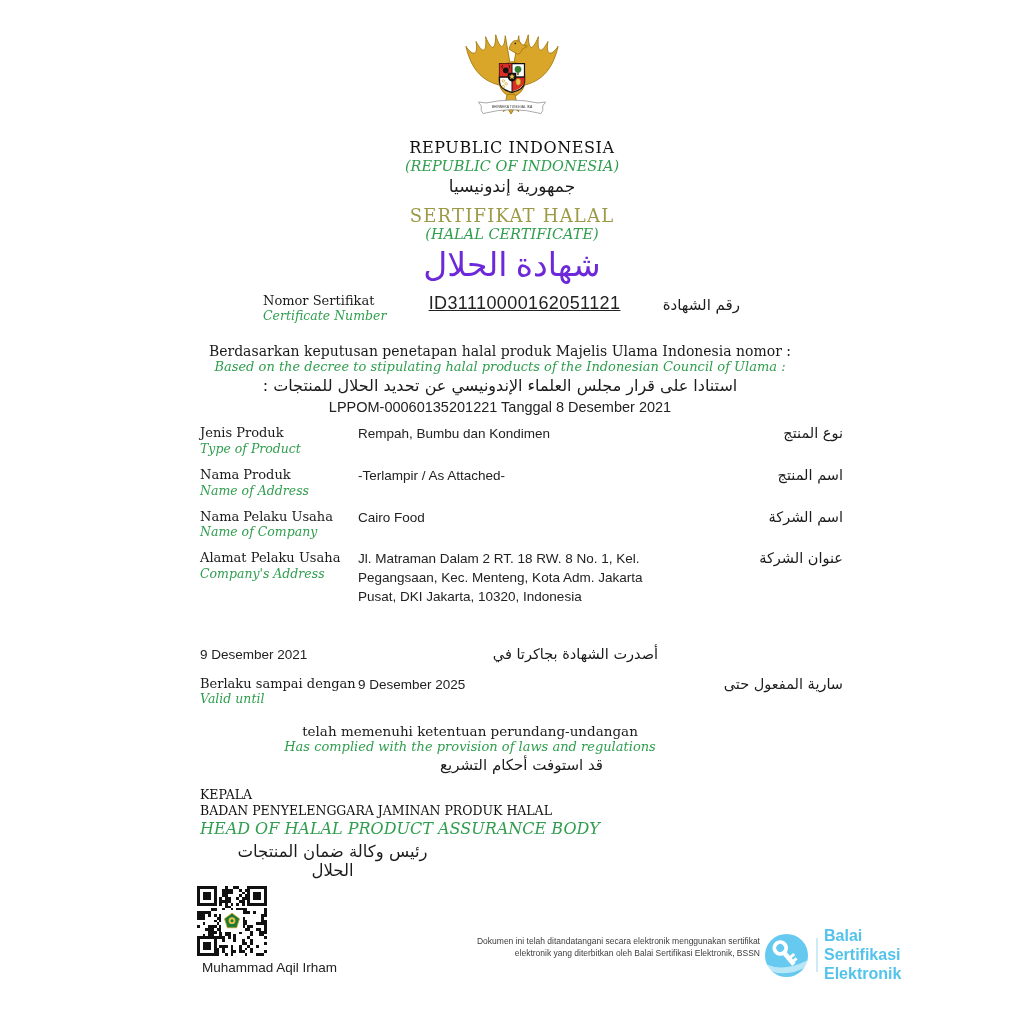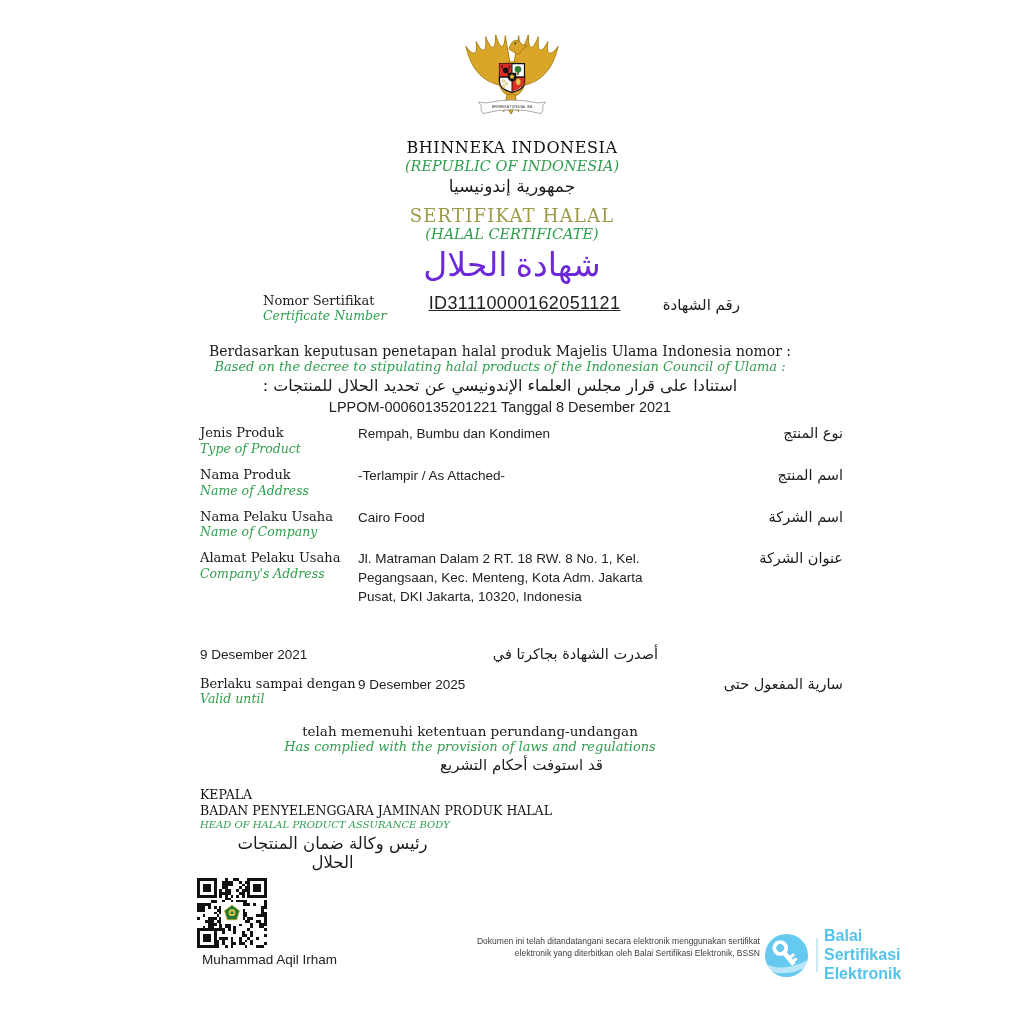--- a/index.html
+++ b/index.html
@@ -41,21 +41,21 @@
   .gap-before { margin-top:39px; }
 
   .compliance { margin-top:17px; }
   .compliance-latin { margin-left:200px; width:540px; text-align:center; }
   .comp-id { font-size:13.5px; }
   .comp-en { font-size:13px; }
   .compliance-ar { margin-left:200px; width:643px; text-align:center; font-size:15px; margin-top:2px; }
 
   .signatory { margin-left:200px; margin-top:13px; }
   .sig-l1, .sig-l2 { font-size:12.5px; line-height:1.25; color:#111; }
-  .sig-en { font-size:10px; line-height:1.25; }
+  .sig-en { font-size:16px; line-height:1.25; }
   .sig-ar { font-size:16.5px; margin-left:25px; margin-top:3px; width:215px; text-align:center; }
   .qr-wrap { position:relative; width:70px; height:70px; margin-left:-3px; margin-top:6px; }
   .qr-logo { position:absolute; left:24px; top:24px; width:22px; height:22px; background:#fff;
              display:flex; align-items:center; justify-content:center; }
   .sig-name { font-size:13.5px; margin-top:4px; margin-left:2px; }
 
   .footer-note { position:absolute; top:936px; right:264px; text-align:right;
                  font-size:8.5px; line-height:1.4; color:#3c3c3c;
                  font-family:"Liberation Sans","DejaVu Sans",sans-serif; }
   .footer-note span { display:block; }
@@ -100,21 +100,21 @@
         <circle cx="92" cy="118" r="2.5" fill="none" stroke="#caa21a" stroke-width="1.5"></circle>
         <ellipse cx="123" cy="108" rx="5" ry="7" fill="#e8c24a" stroke="#9a7a10" stroke-width="1"></ellipse>
         <line x1="84" y1="98" x2="136" y2="98" stroke="#111" stroke-width="3"></line>
         <line x1="110" y1="70" x2="110" y2="130" stroke="#111" stroke-width="2"></line>
         <path d="M101,89 h18 v9 q0,7 -9,10 q-9,-3 -9,-10 z" fill="#111"></path>
         <path d="M110,91 l1.8,4 l4.4,.3 l-3.4,2.8 l1.1,4.3 l-3.9,-2.4 l-3.9,2.4 l1.1,-4.3 l-3.4,-2.8 l4.4,-.3 z" fill="#e8c24a"></path>
       </g>
     </svg>
   </div>
 
-  <div class="center country">BHINNEKA INDONESIA</div>
+  <div class="center country">REPUBLIC INDONESIA</div>
   <div class="center country-en green">(REPUBLIC OF INDONESIA)</div>
   <div class="center country-ar ar" lang="ar">جمهورية إندونيسيا</div>
 
   <div class="center cert-title">SERTIFIKAT HALAL</div>
   <div class="center cert-title-en green">(HALAL CERTIFICATE)</div>
   <div class="center cert-title-ar ar" lang="ar">شهادة الحلال</div>
 
   <div class="certnum-row">
     <div>
       <div class="lbl-id">Nomor Sertifikat</div>

